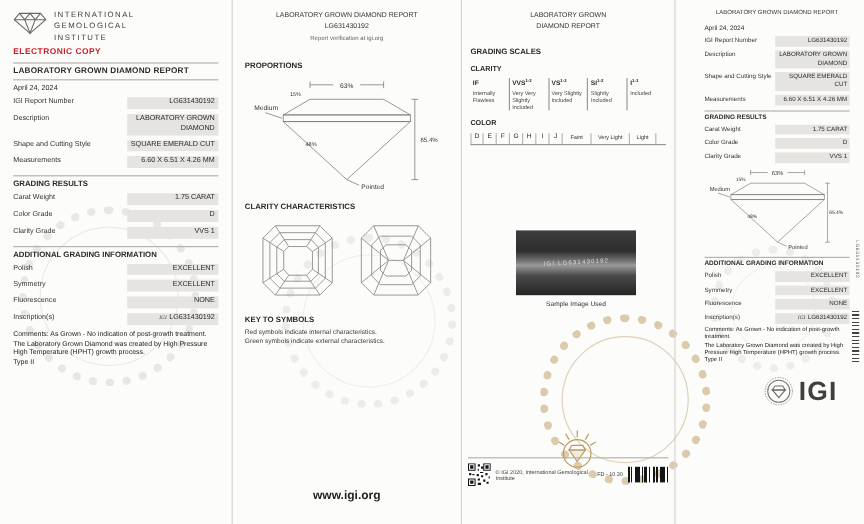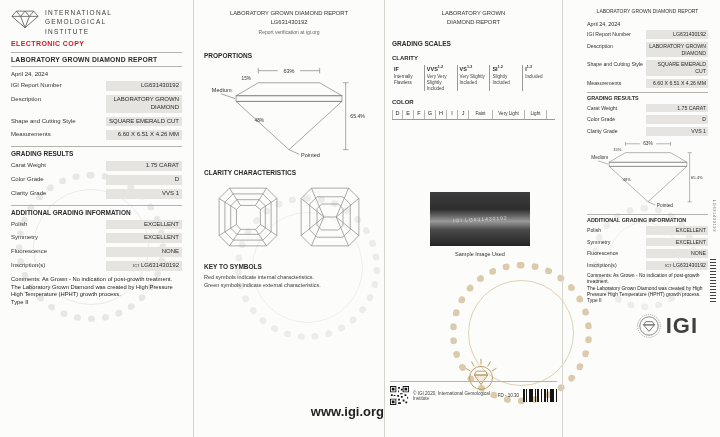--- a/index.html
+++ b/index.html
@@ -47,21 +47,21 @@
   .p2head .t { font-size:5.8px; color:#333; }
   .p2head .n { font-size:5.8px; color:#333; }
   .p2head .v { font-size:5px; color:#666; }
   .sec-title { font-weight:bold; font-size:6.5px; padding-left:10px; }
   .prop-sec { margin-top:16px; }
   .prop-svg { display:block; margin:5px auto 0 auto; }
   .cc-sec { margin-top:8px; }
   .cc-diagrams { display:flex; justify-content:center; gap:16px; margin-top:8px; }
   .key-sec { margin-top:13px; }
   .key-lines { padding-left:10px; margin-top:3px; font-size:5.5px; line-height:1.5; color:#3c3c3c; }
-  .website { position:absolute; bottom:18px; left:0; width:100%; text-align:right; font-weight:bold; font-size:13px; color:#222; }
+  .website { position:absolute; bottom:18px; left:0; width:100%; text-align:center; font-weight:bold; font-size:10px; color:#222; }
 
   
   .p3head { text-align:center; padding-top:9px; font-size:5.8px; color:#333; line-height:1.5; }
   .scales { padding:0 7px; }
   .scales-title { margin-top:14px; font-weight:bold; font-size:6.5px; }
   .sub-title { margin-top:8px; font-weight:bold; font-size:6px; }
   .cl-table { display:flex; margin-top:4px; }
   .cl-col { flex:1; padding:0 2px; }
   .cl-col + .cl-col { border-left:1px solid #9a9a95; }
   .cl-grade { font-size:5.5px; font-weight:bold; white-space:nowrap; }

